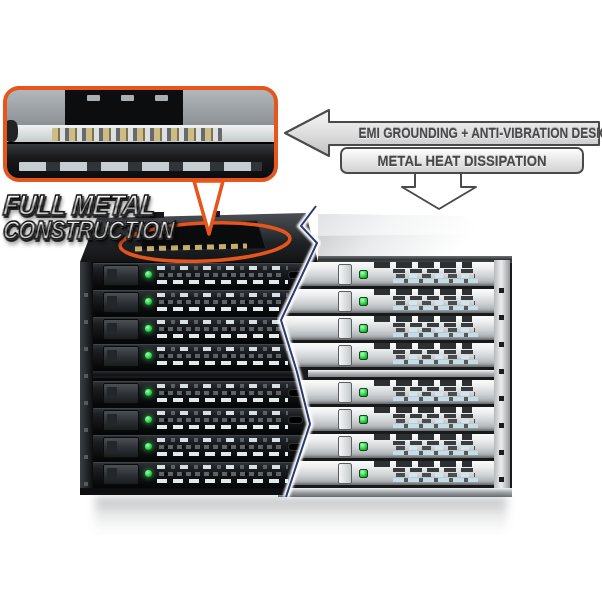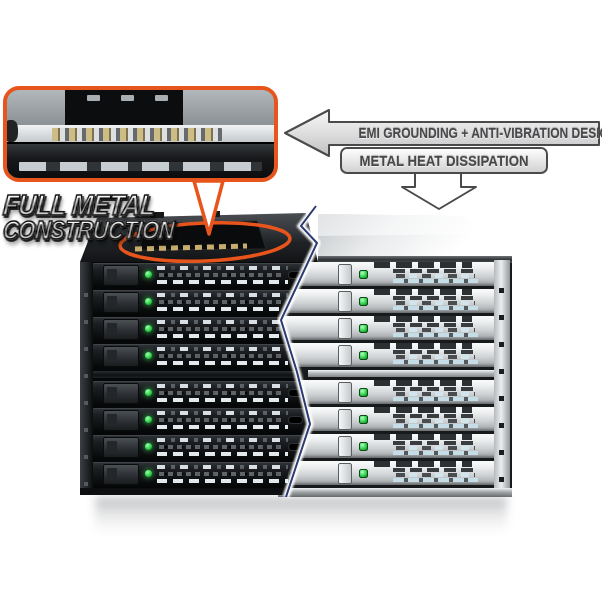--- a/index.html
+++ b/index.html
@@ -110,21 +110,21 @@
     filter:drop-shadow(2px 2px 0 rgba(10,10,10,.9)) drop-shadow(2px 3px 2px rgba(0,0,0,.35));}
   .headline .l1{font-size:30px;}
   .headline .l2{font-size:26px;margin-top:-2px;}
 
   
   .emi{position:absolute;left:282px;top:104px;width:320px;height:58px;z-index:40;}
   .emi-label{position:absolute;left:50px;right:4px;top:17px;height:24px;line-height:24px;
     text-align:center;font-size:15px;font-weight:bold;white-space:nowrap;
     transform:scaleX(.8);color:var(--arrow-text);
     text-shadow:0 1px 0 rgba(255,255,255,.55),0 -1px 1px rgba(0,0,0,.25);}
-  .heat-box{position:absolute;left:340px;top:147px;width:208px;height:27px;z-index:40;
+  .heat-box{position:absolute;left:340px;top:147px;width:244px;height:27px;z-index:40;
     border:2px solid var(--arrow-border);border-radius:7px;box-sizing:border-box;
     background:linear-gradient(180deg,#fdfdfd,#d2d2d3);padding-left:8px;}
   .heat-label{position:absolute;left:0;right:0;top:0;height:23px;line-height:23px;text-align:center;
     font-size:15px;font-weight:bold;white-space:nowrap;transform:scaleX(.88);color:var(--arrow-text);
     text-shadow:0 1px 0 rgba(255,255,255,.55),0 -1px 1px rgba(0,0,0,.25);}
 </style>
 </head>
 <body>
 
 <div class="stage">

